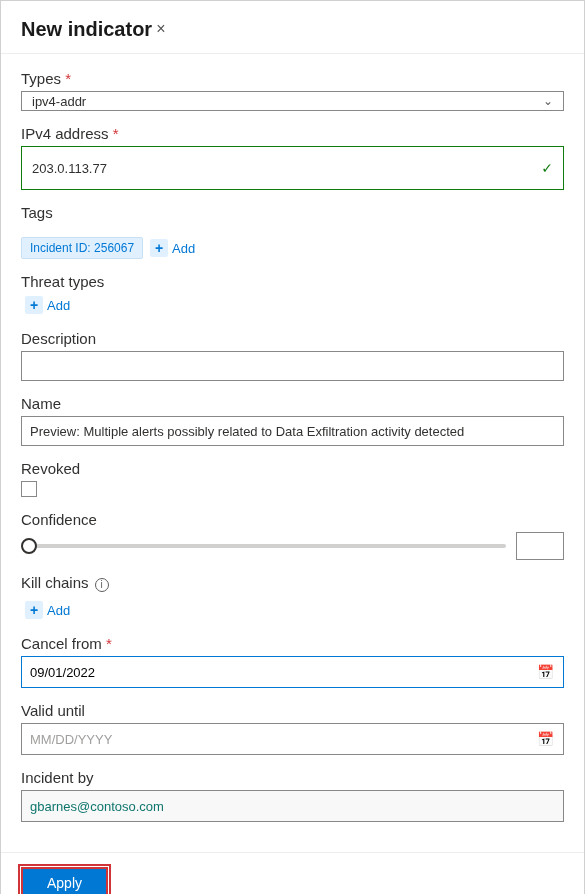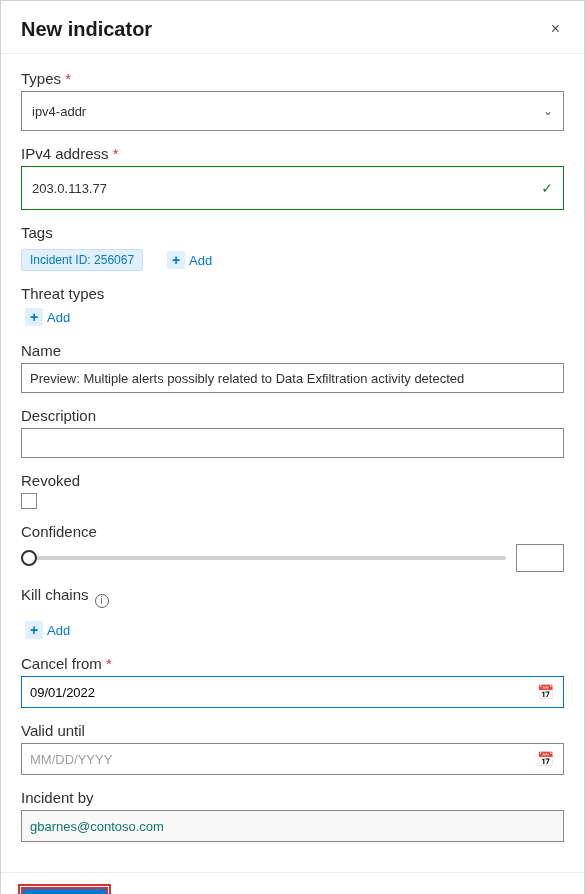--- a/index.html
+++ b/index.html
@@ -17,21 +17,21 @@
       min-height: 894px;
       background: #fff;
       border: 1px solid #d0d0d0;
       box-shadow: 2px 2px 10px rgba(0,0,0,0.2);
       display: flex;
       flex-direction: column;
       position: relative;
     }
     .modal-header {
       display: flex;
-      justify-content: space-between;
+      justify-content: flex-start;
       align-items: center;
       padding: 16px 20px 12px 20px;
       border-bottom: 1px solid #ededed;
     }
     .modal-title {
       font-size: 20px;
       font-weight: 600;
       color: #1a1a1a;
     }
     .close-btn {
@@ -64,21 +64,21 @@
       width: 100%;
       border: 1px solid #8a8886;
       padding: 6px 10px;
       font-size: 13px;
       color: #323130;
       background: #fff;
       cursor: pointer;
       display: flex;
       justify-content: space-between;
       align-items: center;
-      height: 40px;
+      height: 20px;
     }
     .select-field .chevron {
       color: #605e5c;
       font-size: 12px;
     }
     .input-field {
       width: 100%;
       border: 1px solid #8a8886;
       padding: 6px 10px;
       font-size: 13px;
@@ -92,23 +92,23 @@
     .input-field.validated {
       border-color: #107c10;
     }
     .input-field .check-icon {
       color: #107c10;
       font-size: 14px;
     }
     .tags-container {
       display: flex;
       align-items: center;
-      gap: 20px;
+      gap: 3px;
       flex-wrap: wrap;
-      margin-top: 8px;
+      margin-top: 16px;
     }
     .tag-chip {
       background: #e1f0ff;
       border: 1px solid #c7e0f4;
       border-radius: 2px;
       padding: 3px 8px;
       font-size: 12px;
       color: #0078d4;
       display: inline-flex;
       align-items: center;
@@ -344,27 +344,27 @@
 
     <div class="threat-types-section field-group">
       <label class="field-label">Threat types</label>
       <button class="add-btn">
         <span class="plus-icon">+</span>
         <span>Add</span>
       </button>
     </div>
 
     <div class="field-group">
+      <label class="field-label">Description</label>
+      <input type="text" class="description-input" value="" style="">
+    </div>
+
+    <div class="field-group">
       <label class="field-label">Name</label>
       <input type="text" class="name-input" value="Preview: Multiple alerts possibly related to Data Exfiltration activity detected" style="">
-    </div>
-
-    <div class="field-group">
-      <label class="field-label">Description</label>
-      <input type="text" class="description-input" value="" style="">
     </div>
 
     <div class="revoked-section">
       <label class="field-label">Revoked</label>
       <div class="checkbox-container">
         <div class="checkbox"></div>
       </div>
     </div>
 
     <div class="confidence-section">
@@ -374,21 +374,21 @@
           <input type="range" min="0" max="100" value="0" style="">
         </div>
         <div class="confidence-value-box">
           <span></span>
         </div>
       </div>
     </div>
 
     <div class="kill-chains-section">
       <div class="kill-chains-header">
-        <span class="field-label" style="margin-bottom:12px;">Kill chains</span>
+        <span class="field-label" style="margin-bottom:4px;">Kill chains</span>
         <span class="info-icon">i</span>
       </div>
       <button class="add-btn">
         <span class="plus-icon">+</span>
         <span>Add</span>
       </button>
     </div>
 
     <div class="field-group">
       <label class="field-label">

